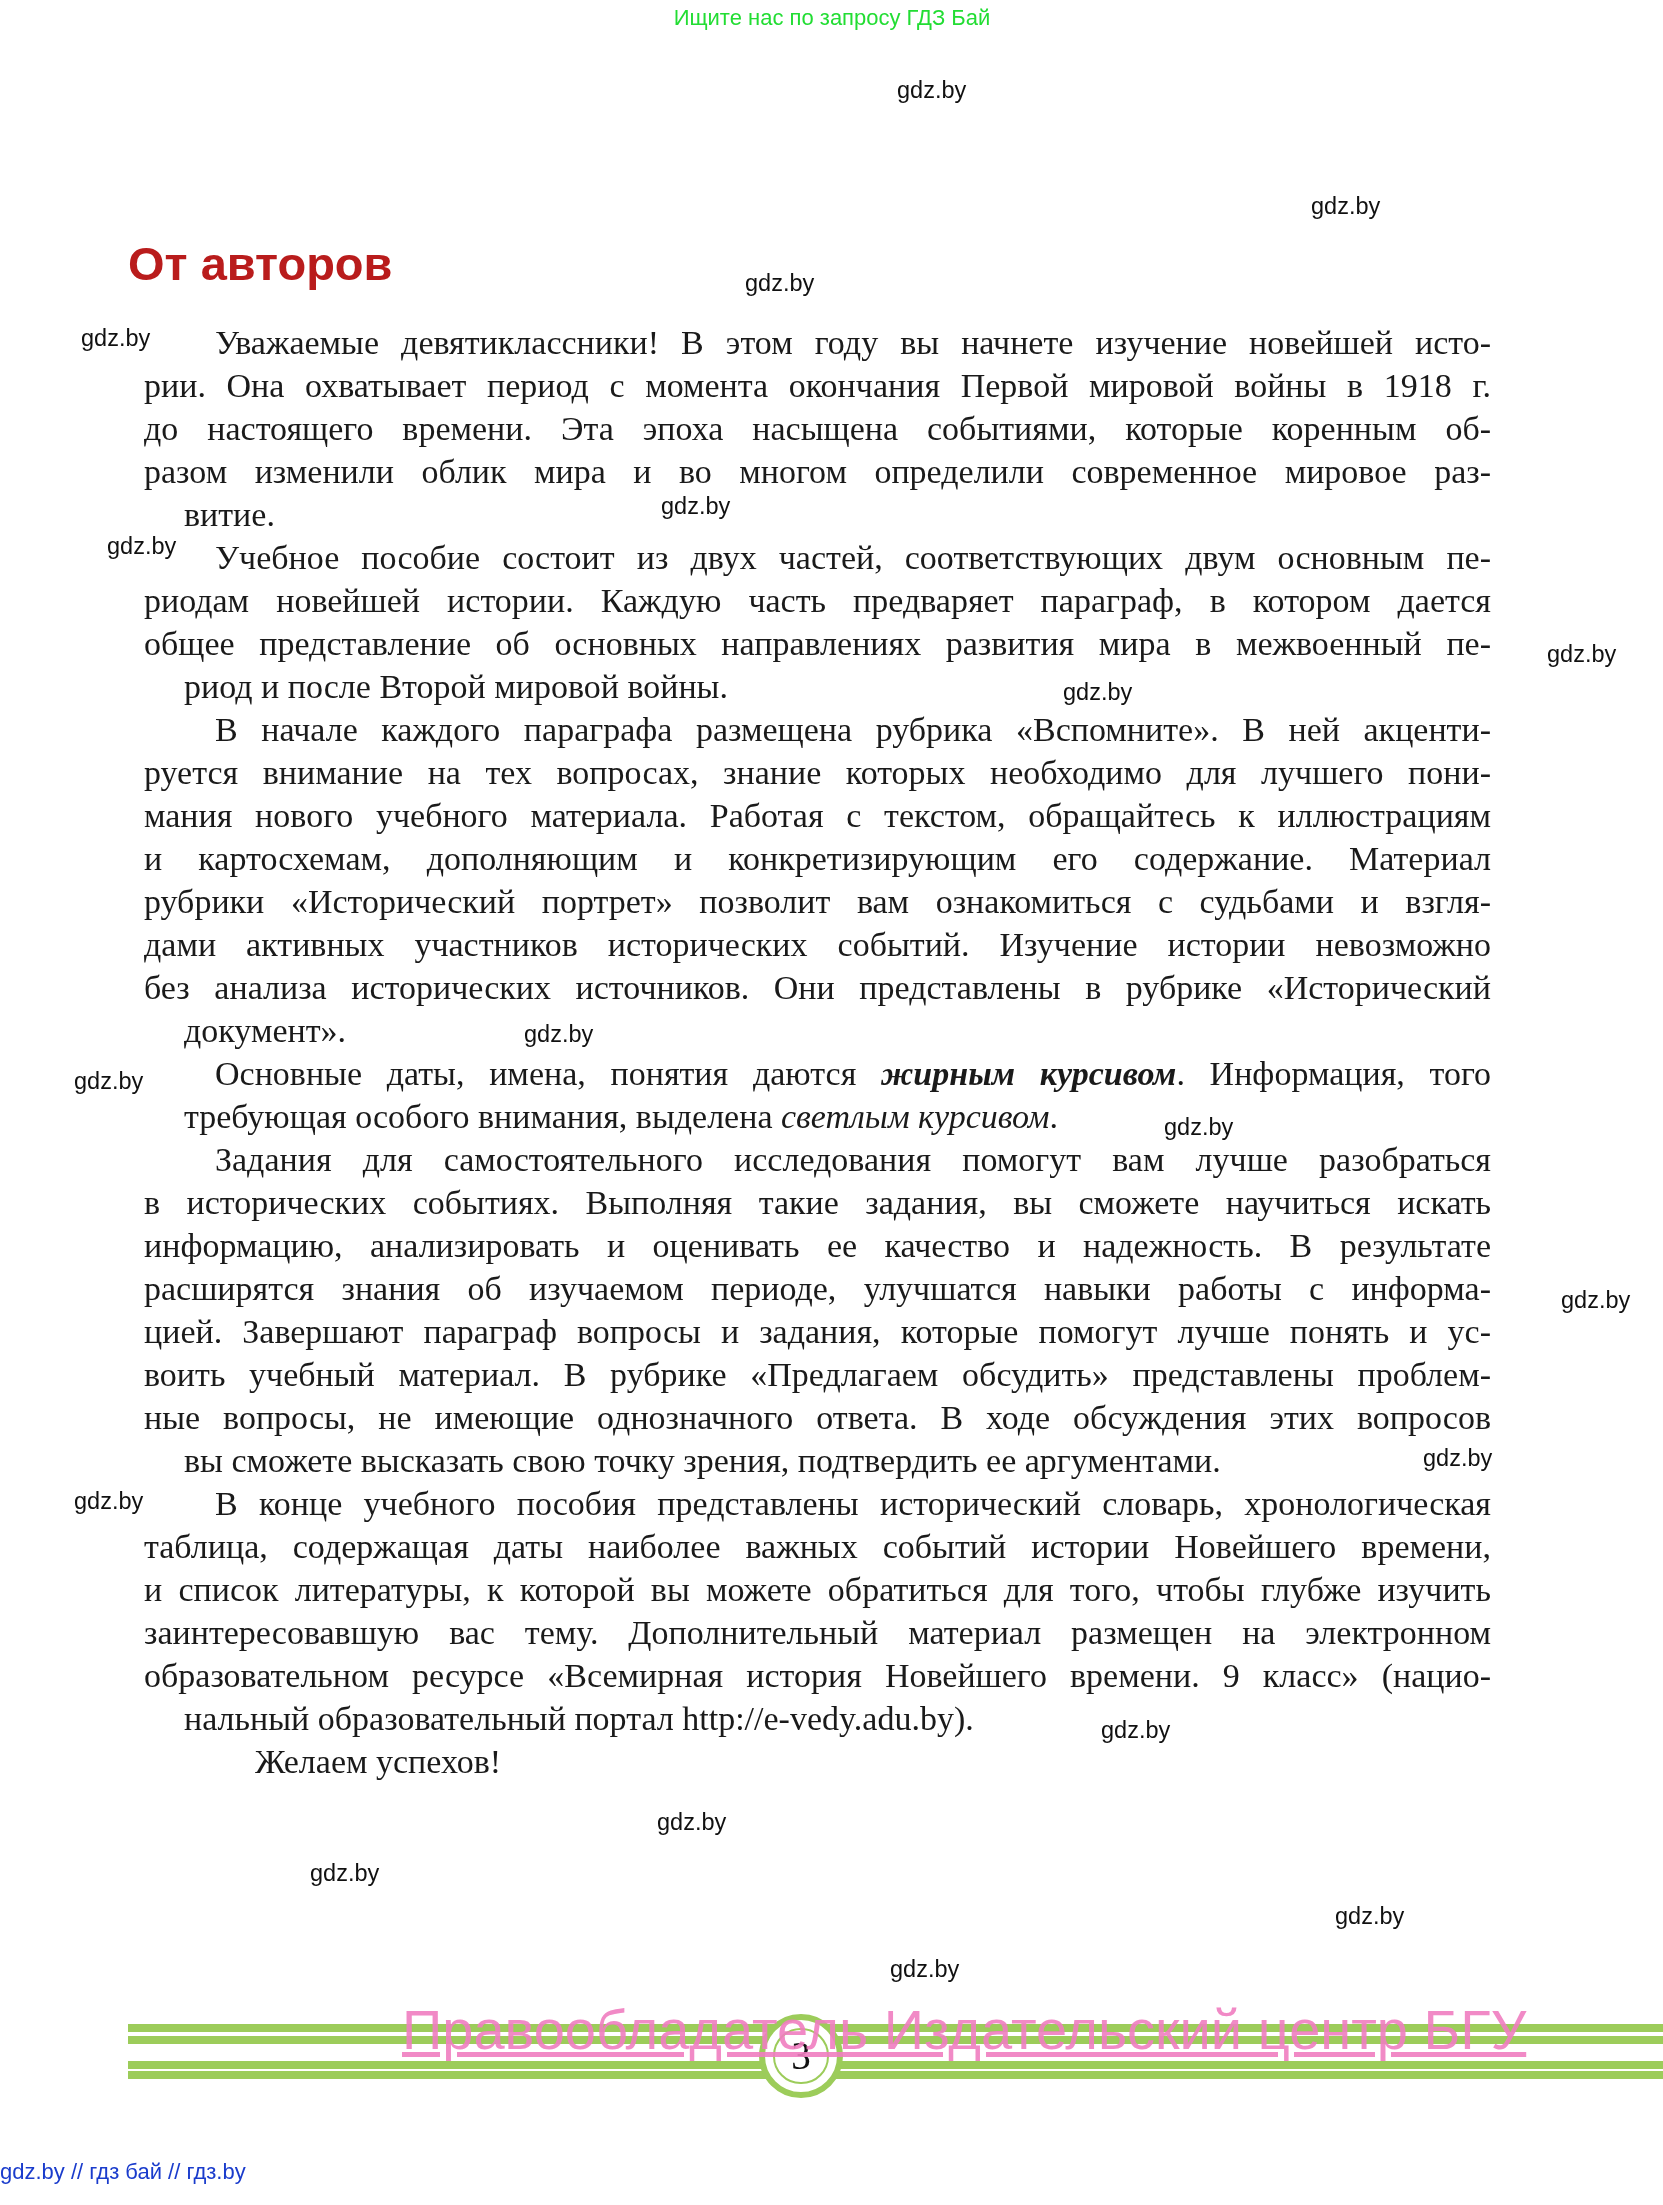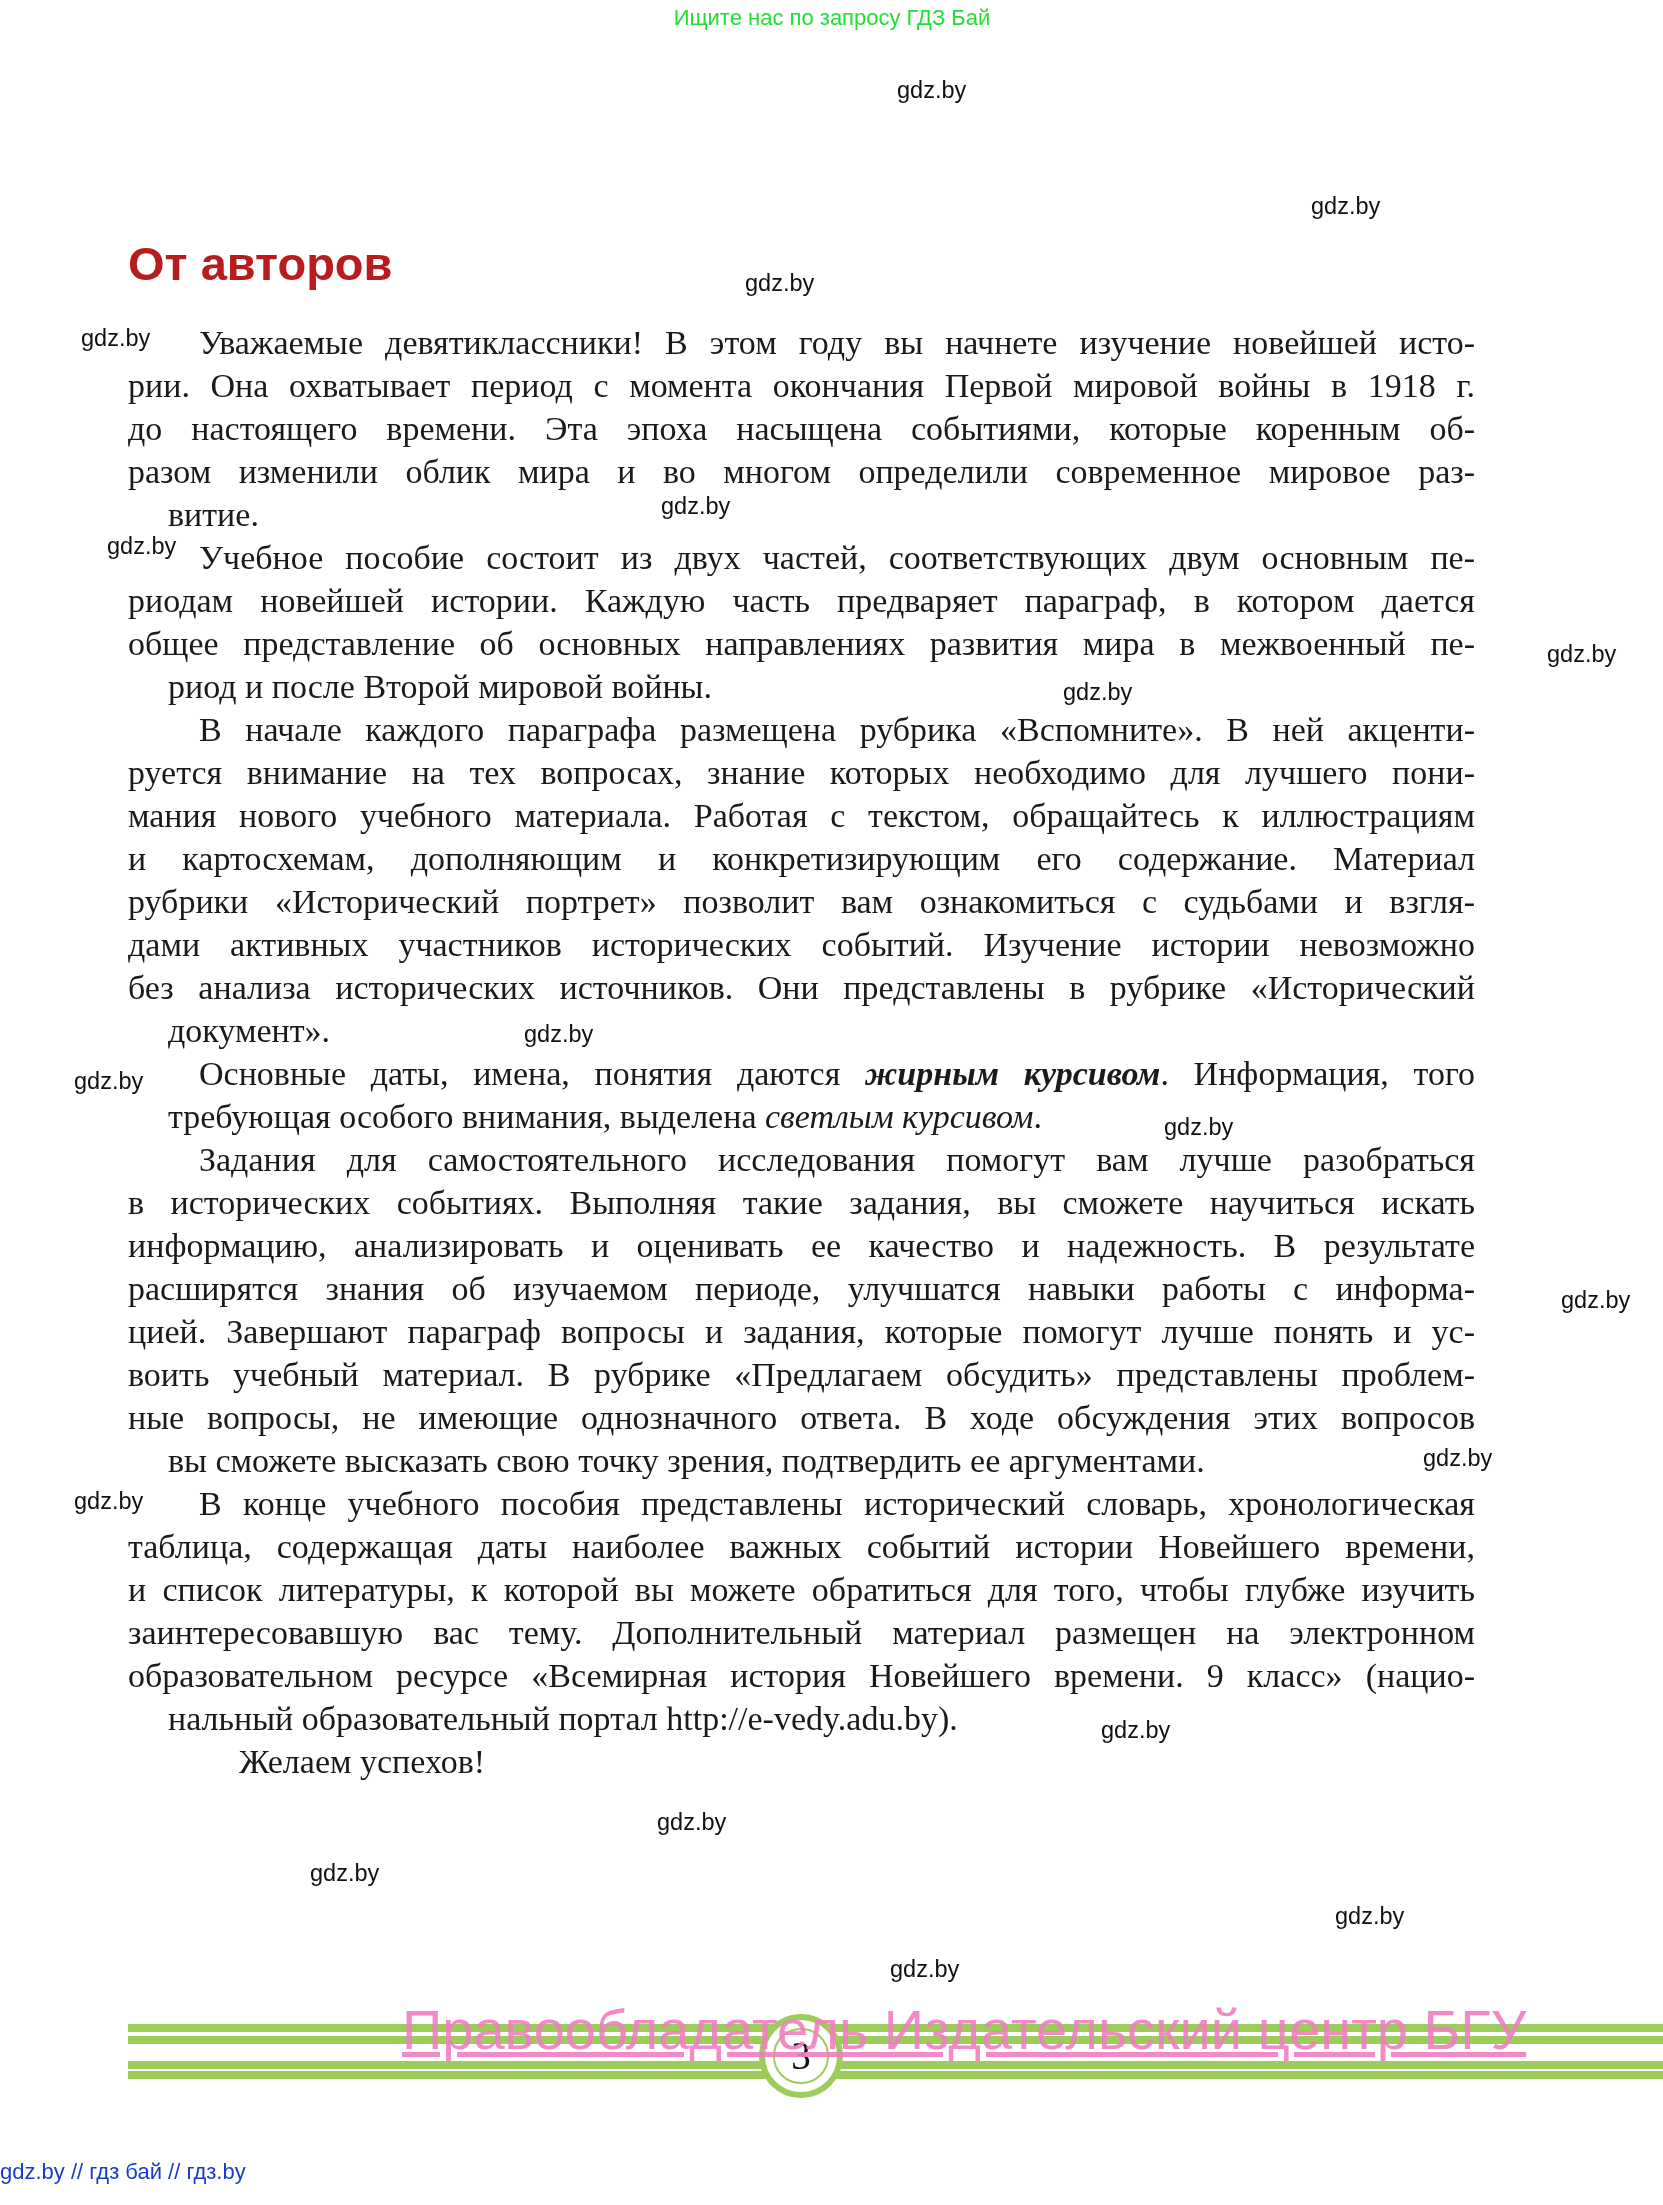--- a/index.html
+++ b/index.html
@@ -2,21 +2,21 @@
 <html style="font-size:13.4px"><head>
 <meta charset="utf-8">
 <style>
   html, body { margin:0; padding:0; background:#ffffff; }
   body { width:1664px; height:2205px; position:relative; overflow:hidden; }
   .top-banner { position:absolute; top:5px; left:0; width:1664px; text-align:center;
     font-family:"Liberation Sans", sans-serif; font-size:22px; color:#22dd33; }
   .wm { position:absolute; font-family:"Liberation Sans", sans-serif; font-size:23.5px; color:#111; white-space:nowrap; }
   .title { position:absolute; left:128px; top:236px; font-family:"Liberation Sans", sans-serif;
     font-weight:bold; font-size:47px; color:#b91c1c; margin:0; }
-  .body { position:absolute; left:128px; top:321px; width:1347px;
+  .body { position:absolute; left:144px; top:321px; width:1347px;
     font-family:"Liberation Serif", serif; font-size:34px; line-height:43px; color:#1a1a1a; }
   .line { display:block; white-space:nowrap; text-align:justify; text-align-last:justify; height:43px; }
   .line.last { text-align-last:left;margin-left:40px; }
   .line.ind { padding-left:71px; }
   .bi { font-weight:bold; font-style:italic; }
   .li { font-style:italic; }
   .footer-rule { position:absolute; left:128px; width:1535px; height:7.5px; background:#9ccc5a; }
   .page-circle { position:absolute; left:759px; top:2014px; width:84px; height:84px; border-radius:50%;
     background:#fff; border:6.7px solid #9ccc5a; box-sizing:border-box; }
   .page-circle-inner { position:absolute; left:8.4px; top:8.4px; right:8.4px; bottom:8.4px; border-radius:50%; border:2.5px solid #9ccc5a; }

